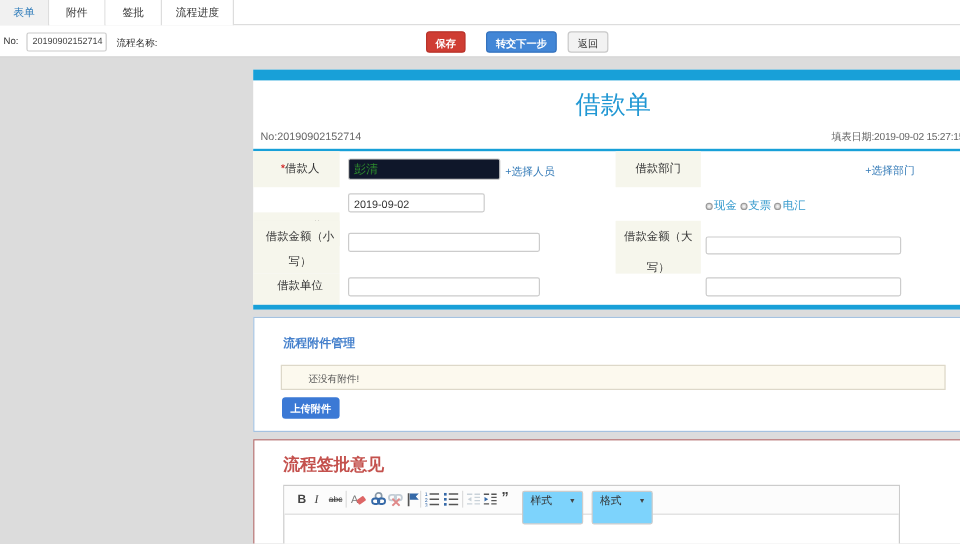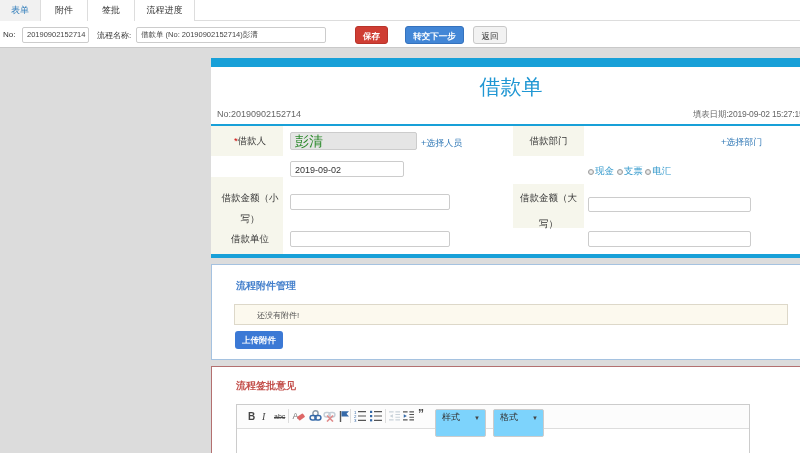--- a/index.html
+++ b/index.html
@@ -32,56 +32,55 @@
 #fno{position:absolute;top:51px;left:6px;font-size:9px;color:#666;}
 #fdate{position:absolute;top:51px;left:482px;font-size:8.5px;letter-spacing:-0.2px;color:#666;white-space:nowrap;}
 #fline{position:absolute;top:66px;left:0;width:100%;height:2px;background:#18a0d8;}
 
 
 #ftable{position:absolute;top:68px;left:0;width:100%;height:128px;}
 .lcell{position:absolute;background:#f6f6ec;text-align:center;font-size:9.5px;color:#333;}
 .lc1{left:0;width:72px;padding-left:6px;}
 .lc2{left:302px;width:71px;}
 .finp{position:absolute;border:1px solid #ccc;border-radius:2px;background:#fff;font-size:9px;color:#333;padding-left:4px;line-height:16px;overflow:hidden;white-space:nowrap;}
-.gray{background:#e5e5e5;color:#2d8a2d;font-size:14px;line-height:17px;}
+.gray{background:#0f172a;color:#2d8a2d;font-size:10px;line-height:17px;}
 .link{position:absolute;font-size:9px;color:#337ab7;}
 .star{color:#c00;}
 .rad{display:inline-block;width:6px;height:6px;border:1px solid #9a9a9a;border-radius:50%;background:#f4f4f4;vertical-align:-1px;margin-right:1px;box-shadow:inset 0 0 0 1px #d8d8d8;}
 
 
 #attpanel{top:264px;height:96px;border:1px solid #a5c2e0;}
 #atitle{position:absolute;top:14px;left:24px;font-size:10px;font-weight:bold;color:#4580cc;}
 #abar{position:absolute;top:39px;left:22px;width:554px;height:21px;background:#fcf9ee;border:1px solid #ddd8c9;}
 #abartxt{position:absolute;top:5px;left:22px;font-size:8px;color:#555;}
 #abtn{position:absolute;top:66px;left:23px;width:48px;height:18px;background:#3b79d5;border-radius:3px;color:#fff;font-size:8.5px;font-weight:bold;text-align:center;line-height:18px;}
 
 
 #signpanel{top:366px;height:120px;border:1px solid #b37070;}
-#stitle{position:absolute;top:12px;left:24px;font-size:10px;font-weight:bold;color:#c4514d;}
+#stitle{position:absolute;top:12px;left:24px;font-size:14px;font-weight:bold;color:#c4514d;}
 #editor{position:absolute;top:37px;left:24px;width:514px;height:100px;border:1px solid #ccc;background:#fff;}
 #etoolbar{position:absolute;top:0;left:0;width:100%;height:24px;background:#fcfcfc;border-bottom:1px solid #ddd;}
 .eic{position:absolute;top:4px;font-size:10px;color:#444;}
 .esep{position:absolute;top:4px;width:1px;height:14px;background:#ddd;}
 .esel{position:absolute;top:4px;height:28px;line-height:12px;border:1px solid #ccc;border-radius:2px;background:#7dd3fc;font-size:9px;color:#333;line-height:15px;padding-left:6px;}
 .esel .car{position:absolute;right:5px;top:1px;font-size:6px;color:#444;}
 .isvg{position:absolute;top:5px;width:13px;height:12px;}
 </style>
 </head>
 <body>
 <div id="topzone">
   <div id="tabbar">
     <div class="tab" id="tab1">表单</div>
     <div class="tab" id="tab2">附件</div>
     <div class="tab" id="tab3">签批</div>
     <div class="tab" id="tab4">流程进度</div>
   </div>
   <div class="lbl" style="left:3px;top:30px;">No:</div>
   <div class="tinp" style="left:22px;width:67px;">20190902152714</div>
   <div class="lbl" style="left:97px;top:30px;">流程名称:</div>
-  <div class="tinp" style="left:136px;width:190px;">借款单 (No: 20190902152714)彭清</div>
   <div class="btn" id="btnsave">保存</div>
   <div class="btn" id="btnnext">转交下一步</div>
   <div class="btn" id="btnback">返回</div>
 </div>
 
 <div class="panel" id="formpanel">
   <div class="topbar"></div>
   <div id="ftitle">借款单</div>
   <div id="fno">No:20190902152714</div>
   <div id="fdate">填表日期:2019-09-02 15:27:15</div>

